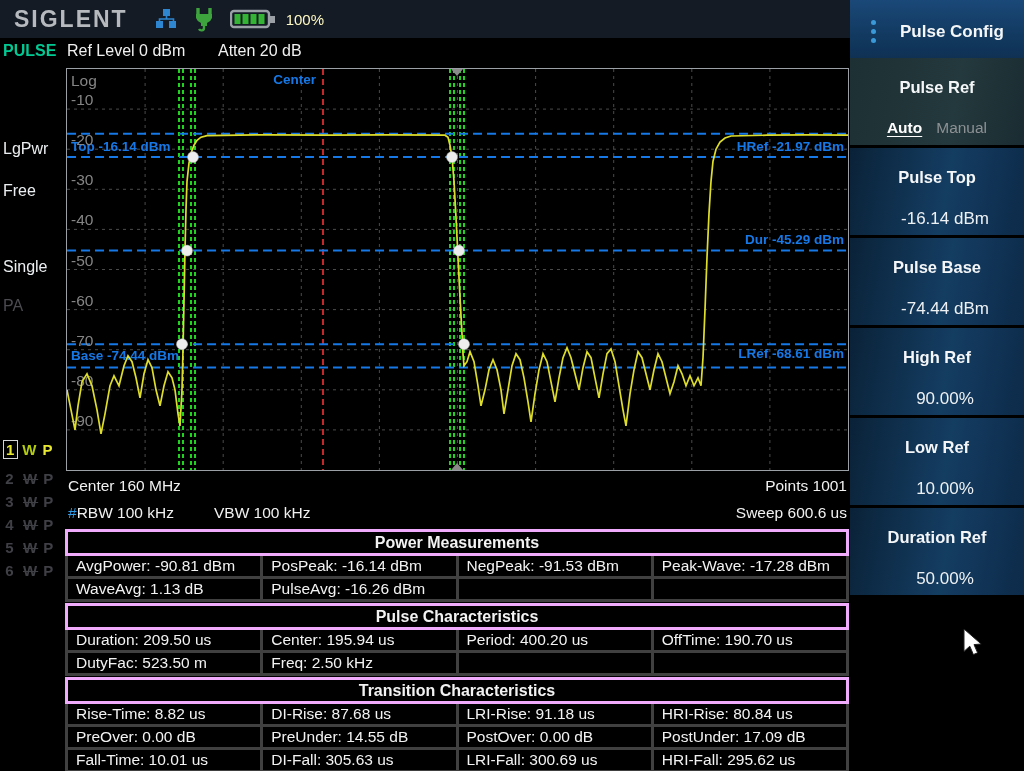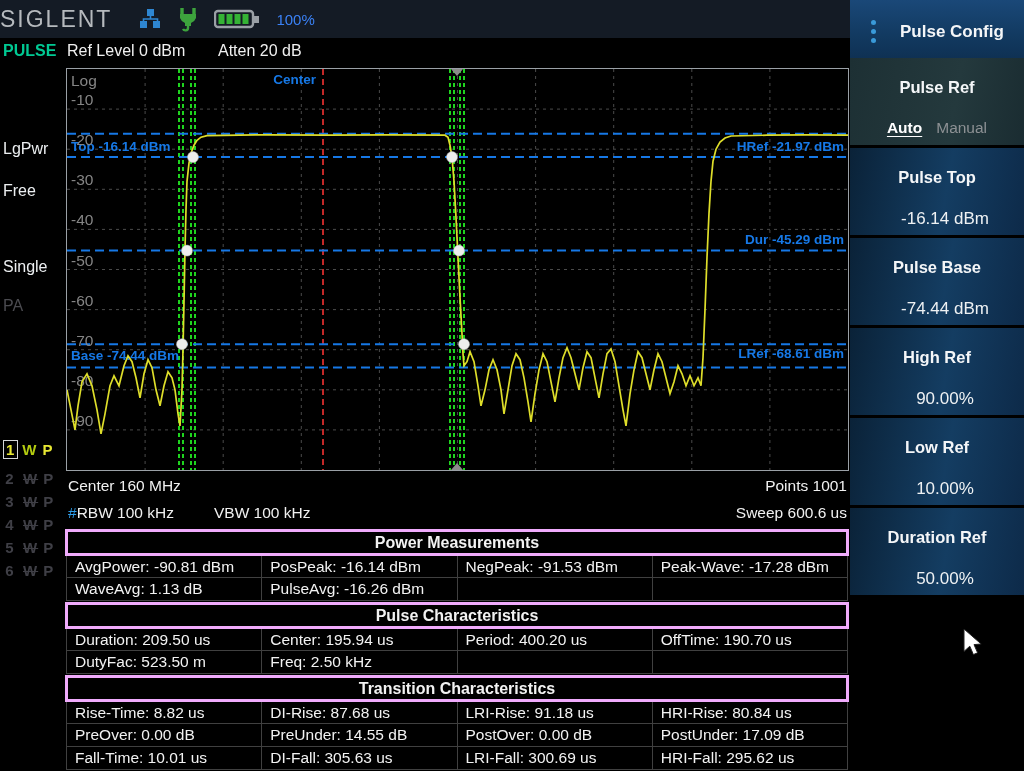--- a/index.html
+++ b/index.html
@@ -3,24 +3,24 @@
 <meta charset="utf-8">
 <style>
   * { margin:0; padding:0; box-sizing:border-box; }
   html,body { width:1024px; height:771px; background:#000; overflow:hidden;
               font-family:"Liberation Sans", sans-serif; }
   #stage { position:relative; width:1024px; height:771px; background:#000; }
 
   
   .topbar { position:absolute; left:0; top:0; width:850px; height:38px;
             background:#141b25; display:flex; align-items:center; }
-  .logo { color:#b6babe; font-size:23px; font-weight:400; letter-spacing:2px;
-          }
+  .logo { color:#b6babe; font-size:23px; font-weight:700; letter-spacing:2px;
+          margin-left:14px; }
   .tb-icons { display:flex; align-items:center; gap:14px; margin-left:26px; }
-  .battery-pct { color:#3b82f6; font-size:15px; margin-left:16px; }
+  .battery-pct { color:#fef9c3; font-size:15px; margin-left:10px; }
 
   
   .measrow { position:absolute; left:0; top:42px; width:850px; height:24px;
              color:#f0f0f0; font-size:16px; }
   .measrow .mode { position:absolute; left:3px; color:#00c993; font-weight:bold; }
   .measrow .reflevel { position:absolute; left:67px; }
   .measrow .atten { position:absolute; left:218px; }
 
   
   .lmode { position:absolute; left:3px; color:#eceff1; font-size:16px; }
@@ -46,21 +46,21 @@
   .foot-row .fl { position:absolute; left:2px; }
   .foot-row .fl2 { position:absolute; left:148px; }
   .hash { color:#2e9ce8; }
 
   
   .tables { position:absolute; left:65px; top:529px; width:784px; }
   table { width:100%; border-collapse:collapse; table-layout:fixed;
           margin-bottom:1px; }
   th { border:3px solid #f0abfc; color:#f2f2f2; font-size:16px; font-weight:bold;
        height:24px; text-align:center; background:#000; }
-  td { border:1px solid #404040; color:#f2f2f2; font-size:15.5px; height:23px;
+  td { border:3px solid #404040; color:#f2f2f2; font-size:15.5px; height:23px;
        padding-left:8px; white-space:nowrap; overflow:hidden; background:#000; }
 
   
   .sidebar { position:absolute; left:850px; top:0; width:174px; height:771px;
              background:#000; }
   .sb-header { position:absolute; left:0; top:0; width:174px; height:63px;
                background:linear-gradient(180deg,#1a4878 0%,#123a61 55%,#0e2f51 100%);
                display:flex; align-items:center; }
   .sb-header .kebab { width:26px; display:flex; flex-direction:column;
                       align-items:center; gap:4px; margin-left:10px; }

